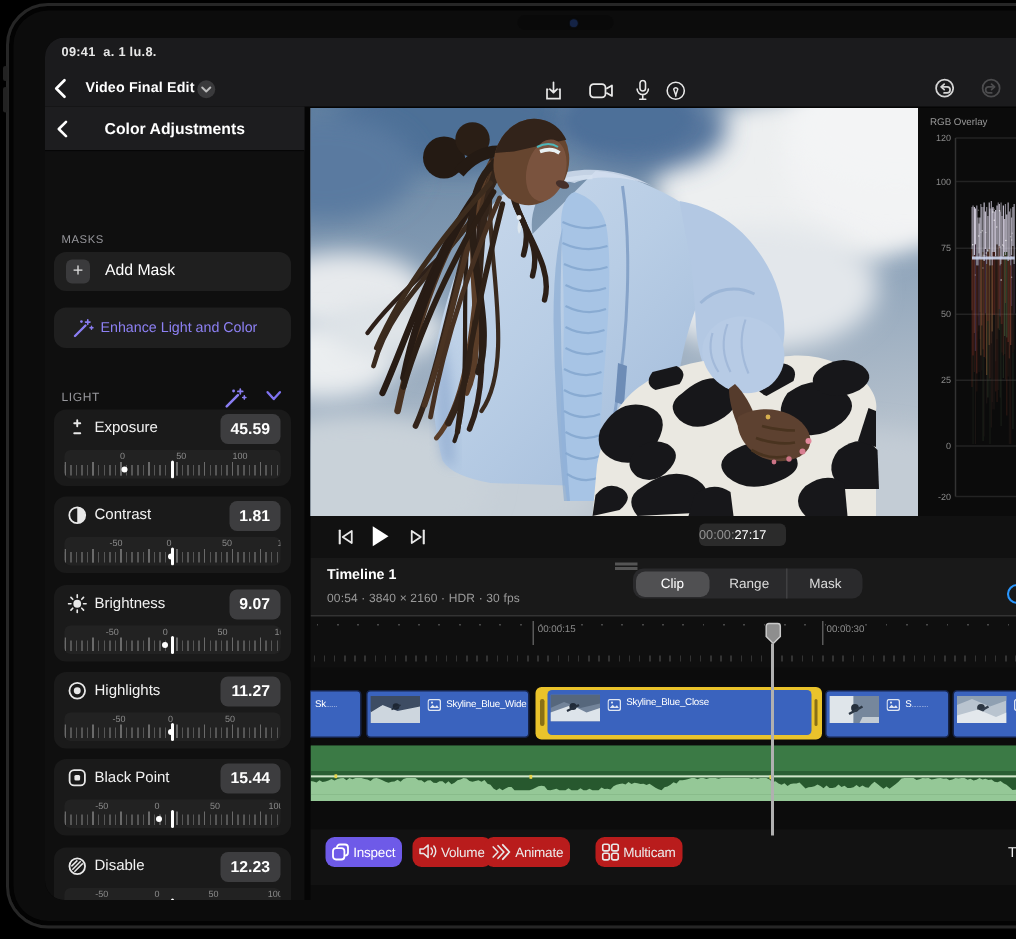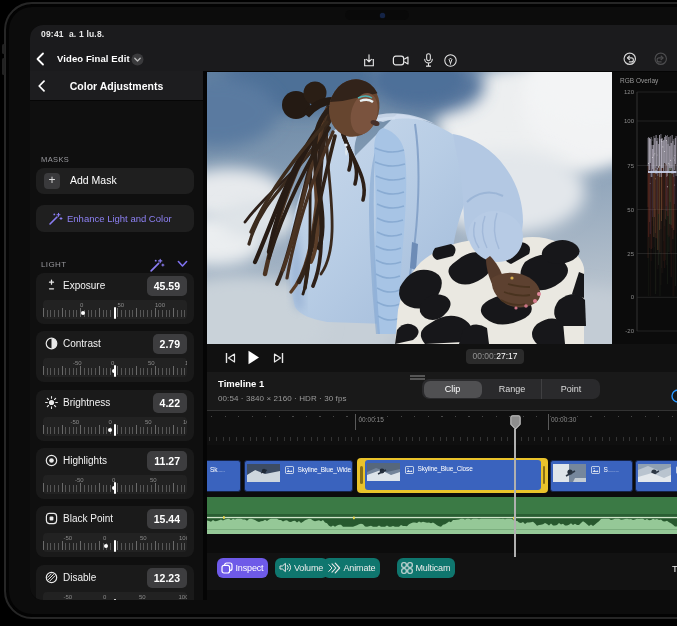--- a/index.html
+++ b/index.html
@@ -36,35 +36,35 @@
  background:repeating-linear-gradient(90deg,#565656 0 1px,transparent 1px 3.72px)}
 .ticks2{position:absolute;left:0;top:8px;width:144px;height:9px;
  background:repeating-linear-gradient(90deg,#6a6a6a 0 1px,transparent 1px 18.6px)}
 .cursor{position:absolute;top:7px;width:2px;height:12px;background:#fff;border-radius:1px}
 .dot{position:absolute;top:11px;width:4px;height:4px;border-radius:2px;background:#fff}
 
 #preview{position:absolute;left:177px;top:46.5px;width:405px;height:272.5px;background:#8aa2bd;overflow:hidden}
 #scope{position:absolute;left:582px;top:46.5px;width:69px;height:272.5px;background:#0b0b0b}
 
 #pbar{position:absolute;left:177px;top:319px;width:474px;height:28px;background:#111}
-#tcode{position:absolute;left:259px;top:5px;width:58px;height:15px;border-radius:4px;background:#2b2b2b;text-align:center;line-height:15px;font-size:8.5px;color:#fff}
+#tcode{position:absolute;left:259px;top:5px;width:58px;height:15px;border-radius:4px;background:#2b2b2b;text-align:left;line-height:15px;font-size:8.5px;color:#fff}
 
 #tl{position:absolute;left:177px;top:347px;width:474px;height:228px;background:#0c0c0c;overflow:hidden}
 #tlhead{position:absolute;left:0;top:0;width:474px;height:38px;background:#191919}
 #tlname{position:absolute;left:11px;top:6px;font-size:9.5px;font-weight:bold;color:#fff}
 #tlsub{position:absolute;left:11px;top:22px;font-size:8px;color:#9a9a9a;letter-spacing:0.1px}
-#seg{position:absolute;left:215px;top:7px;width:178px;height:20px;border-radius:7px;background:#2a2a2c;display:flex}
+#seg{position:absolute;left:215px;top:7px;width:153px;height:20px;border-radius:7px;background:#2a2a2c;display:flex}
 .segc{flex:1;text-align:center;line-height:20px;font-size:9px;color:#dcdcdc}
 #ruler{position:absolute;left:0;top:38px;width:474px;height:35px;background:#0f0f0f;border-top:1px solid #333;overflow:hidden}
 #clips{position:absolute;left:0;top:87.5px;width:474px;height:32px}
 .clip{position:absolute;top:0;height:32px;background:#3a63be;border-radius:3px;border:1px solid #16244a;overflow:hidden}
 .cliptxt{position:absolute;top:5px;font-size:6.5px;color:#fff;white-space:nowrap;letter-spacing:-0.15px}
 #audio{position:absolute;left:0;top:124.5px;width:474px;height:37px;background:#3b7a44;overflow:hidden}
 #btoolbar{position:absolute;left:0;top:181px;width:474px;height:37px;background:#121212}
-.bbtn{position:absolute;top:4.5px;height:20px;border-radius:6px;background:#0f766e;color:#ececec;font-size:9px;letter-spacing:-0.15px;display:flex;align-items:center;padding:0 5px 0 4px}
+.bbtn{position:absolute;top:4.5px;height:20px;border-radius:6px;background:#b91c1c;color:#ececec;font-size:9px;letter-spacing:-0.15px;display:flex;align-items:center;padding:0 5px 0 4px}
 .bbtn svg{margin-right:2.5px}
 #playhead-line{position:absolute;left:307px;top:57px;width:1.5px;height:128px;background:#b0b0b0}
 </style></head>
 <body>
 <div id="device"></div>
 <div id="btn1"></div>
 <div id="btn2"></div>
 <div id="cam"></div>
 <div id="camdot"></div>
 <div id="screen">
@@ -155,41 +155,41 @@
         <div class="dot" style="left:38px"></div>
         <div class="cursor" style="left:71px"></div>
       </div>
     </div>
     <div class="card" style="top:260.3px">
       <svg class="cicon" viewBox="0 0 13 13">
           <circle cx="6.5" cy="6.5" r="5.3" stroke="#e8e8e8" stroke-width="1.2" fill="none"></circle>
           <path d="M6.5 1.2 A5.3 5.3 0 0 1 6.5 11.8 Z" fill="#e8e8e8"></path>
         </svg>
       <div class="clab">Contrast</div>
-      <div class="cval">2.79</div>
+      <div class="cval">1.81</div>
       <div class="scale">
           <span class="slab" style="left:30px">-50</span>
           <span class="slab" style="left:68px">0</span>
           <span class="slab" style="left:105px">50</span>
           <span class="slab" style="left:142px">100</span>
         <div class="ticks"></div>
           <div class="ticks2"></div>
         <div class="dot" style="left:68.5px"></div>
         <div class="cursor" style="left:71px"></div>
       </div>
     </div>
     <div class="card" style="top:318.6px">
       <svg class="cicon" viewBox="0 0 13 13">
           <circle cx="6.5" cy="6.5" r="2.6" fill="#e8e8e8"></circle>
           <g stroke="#e8e8e8" stroke-width="1.1" stroke-linecap="round">
             <path d="M6.5 0.6 v1.7 M6.5 10.7 v1.7 M0.6 6.5 h1.7 M10.7 6.5 h1.7 M2.3 2.3 l1.2 1.2 M9.5 9.5 l1.2 1.2 M10.7 2.3 l-1.2 1.2 M3.5 9.5 l-1.2 1.2"></path>
           </g>
         </svg>
       <div class="clab">Brightness</div>
-      <div class="cval">4.22</div>
+      <div class="cval">9.07</div>
       <div class="scale">
           <span class="slab" style="left:27.5px">-50</span>
           <span class="slab" style="left:65.5px">0</span>
           <span class="slab" style="left:102px">50</span>
           <span class="slab" style="left:140px">100</span>
         <div class="ticks"></div>
           <div class="ticks2"></div>
         <div class="dot" style="left:64.5px"></div>
         <div class="cursor" style="left:71px"></div>
       </div>
@@ -567,21 +567,21 @@
   </div>
   <div id="tl">
     <div id="tlhead">
       <div class="a" style="left:203px;top:3px;width:15px;height:1.5px;background:#555"></div>
       <div class="a" style="left:203px;top:6px;width:15px;height:1.5px;background:#555"></div>
       <div id="tlname">Timeline 1</div>
       <div id="tlsub">00:54 · 3840 × 2160 · HDR · 30 fps</div>
       <div id="seg">
         <div class="segc" style="background:#505052;border-radius:6px;margin:1.5px;color:#fff;line-height:17px">Clip</div>
         <div class="segc">Range</div>
-        <div class="segc" style="border-left:1px solid #404042">Point</div>
+        <div class="segc" style="border-left:1px solid #404042">Mask</div>
       </div>
       <svg class="a" style="left:464px;top:17px" width="14" height="14" viewBox="0 0 14 14">
           <circle cx="7" cy="7" r="6" fill="none" stroke="#2997ff" stroke-width="1.4"></circle>
         </svg>
     </div>
     <div id="ruler">
       <div class="a" style="left:4px;top:4.5px;width:474px;height:1px;background:repeating-linear-gradient(90deg,#484848 0 1.2px,transparent 1.2px 13.55px)"></div>
       <div class="a" style="left:148px;top:3px;width:1px;height:16px;background:#5a5a5a"></div>
       <div class="a" style="left:151.5px;top:5px;font-size:6.5px;color:#8c8c8c">00:00:15</div>
       <div class="a" style="left:340.5px;top:3px;width:1px;height:16px;background:#5a5a5a"></div>

